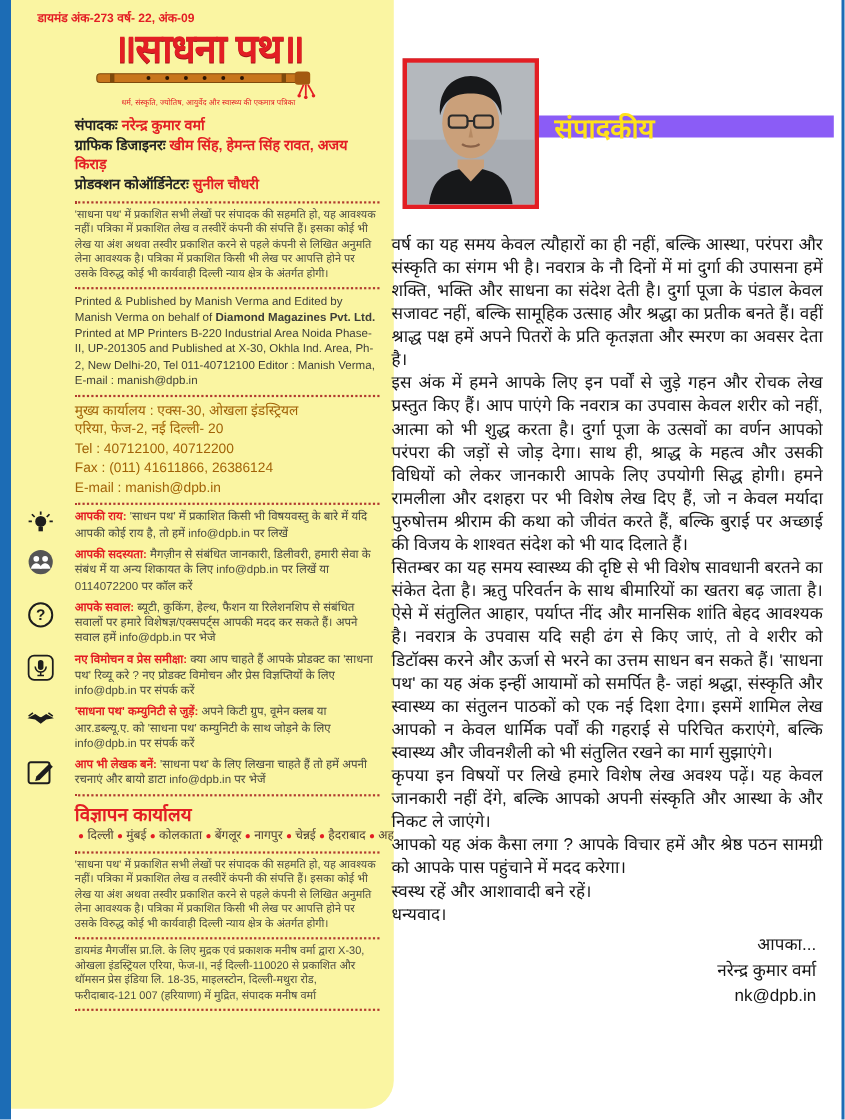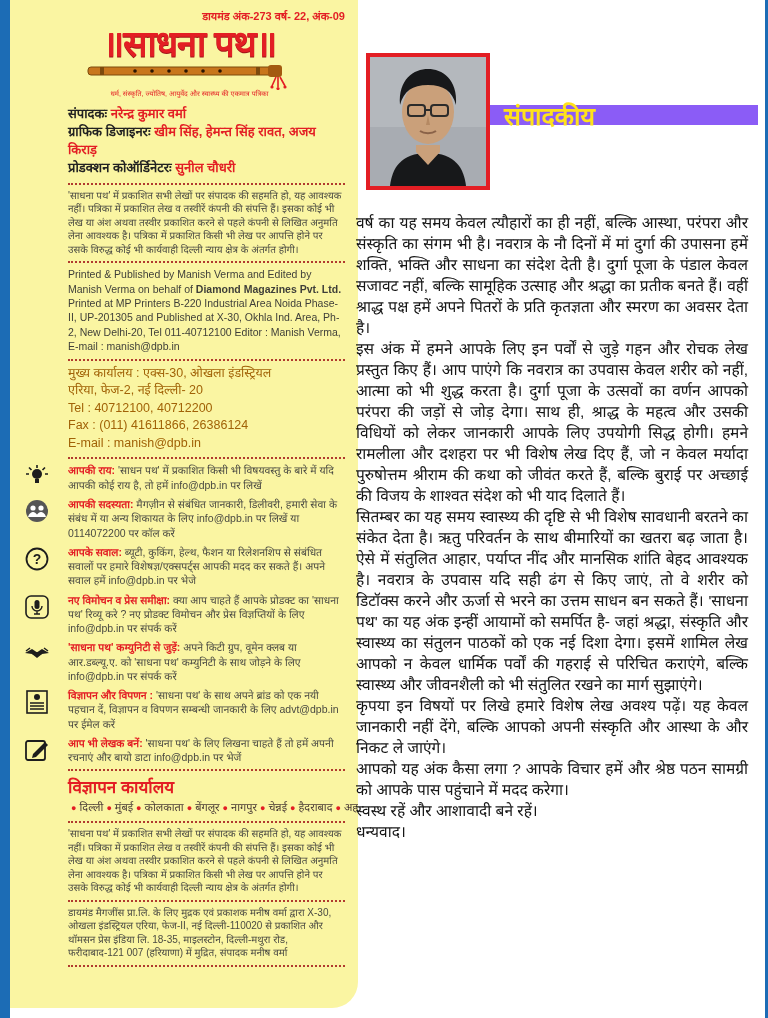--- a/index.html
+++ b/index.html
@@ -6,21 +6,21 @@
   body{font-family:"Liberation Sans","DejaVu Sans",sans-serif;background:#ffffff;}
   .page{position:relative;width:768px;height:1018px;background:#ffffff;overflow:hidden;}
 
   
   .strip-left{position:absolute;left:0;top:0;width:10px;height:1018px;background:#1c6cb5;}
   .strip-right{position:absolute;right:0;top:0;width:3px;height:1018px;background:#1c6cb5;}
 
   
   .sidebar{position:absolute;left:10px;top:0;width:348px;height:1008px;background:#faf5a2;
            border-radius:0 0 26px 0;box-sizing:border-box;padding:6px 13px 0 58px;overflow:hidden;}
-  .issue-line{color:#e31e24;font-size:11px;font-weight:bold;text-align:right;margin:2px 0 0 -34px;}
+  .issue-line{color:#e31e24;font-size:11px;font-weight:bold;text-align:left;margin:2px 0 0 -34px;}
   .masthead{text-align:center;margin-left:-34px;}
   .masthead-title{color:#e31e24;font-size:36px;font-weight:bold;line-height:1.15;
                   text-shadow:0 1px 0 #9e1418;letter-spacing:-1px;}
   .flute-wrap{margin-top:-2px;line-height:0;}
   .tagline{color:#e31e24;font-size:7px;margin-top:0;line-height:1.2;}
   .staff{margin-top:6px;font-size:13px;font-weight:bold;line-height:1.4;color:#222;}
   .staff .val{color:#e31e24;}
   .dotted{border-top:2px dotted #b03a2e;margin:5px 0 4px 0;height:0;}
   .small-txt{font-size:10px;line-height:1.35;color:#4a4a42;margin:0;}
   .en-txt{font-size:10.5px;line-height:1.38;color:#3f3f39;margin:0;}
@@ -167,30 +167,20 @@
         <svg width="26" height="26" viewBox="0 0 26 26">
             <path d="M1 12 L8 8 L14 12 L12 15 L8 13 Z" fill="#1d1d1d"></path>
             <path d="M25 12 L18 8 L12 12 L14 15 L18 13 Z" fill="#1d1d1d"></path>
             <path d="M8 13 L13 17 L18 13 L13 11 Z" fill="#1d1d1d"></path>
             <path d="M2 10 L6 7 M24 10 L20 7" stroke="#1d1d1d" stroke-width="1.4"></path>
           </svg>
       </span>
       <p class="service-txt"><span class="service-lbl">'साधना पथ' कम्युनिटी से जुड़ें:</span><span> अपने किटी ग्रुप, वूमेन क्लब या आर.डब्ल्यू.ए. को 'साधना पथ' कम्युनिटी के साथ जोड़ने के लिए info@dpb.in पर संपर्क करें</span></p>
     </div>
 
-    <div class="service-item">
-      <span class="service-icon">
-        <svg width="26" height="26" viewBox="0 0 26 26">
-            <rect x="3" y="2" width="20" height="22" fill="none" stroke="#1d1d1d" stroke-width="1.6"></rect>
-            <circle cx="13" cy="8" r="3" fill="#1d1d1d"></circle>
-            <path d="M6 14 H20 M6 17 H20 M6 20 H20" stroke="#1d1d1d" stroke-width="1.4"></path>
-          </svg>
-      </span>
-      <p class="service-txt"><span class="service-lbl">विज्ञापन और विपणन :</span><span> 'साधना पथ' के साथ अपने ब्रांड को एक नयी पहचान दें, विज्ञापन व विपणन सम्बन्धी जानकारी के लिए advt@dpb.in पर ईमेल करें</span></p>
-    </div>
 
     <div class="service-item">
       <span class="service-icon">
         <svg width="26" height="26" viewBox="0 0 26 26">
             <rect x="2" y="4" width="19" height="19" rx="2" fill="none" stroke="#1d1d1d" stroke-width="1.8"></rect>
             <path d="M9 17 L21 5 L24 8 L12 20 L8 21 Z" fill="#1d1d1d"></path>
           </svg>
       </span>
       <p class="service-txt"><span class="service-lbl">आप भी लेखक बनें:</span><span> 'साधना पथ' के लिए लिखना चाहते हैं तो हमें अपनी रचनाएं और बायो डाटा info@dpb.in पर भेजें</span></p>
     </div>
@@ -238,15 +228,20 @@
   <div class="ed-body">
     <div id="ed-paras">
         <p>वर्ष का यह समय केवल त्यौहारों का ही नहीं, बल्कि आस्था, परंपरा और संस्कृति का संगम भी है। नवरात्र के नौ दिनों में मां दुर्गा की उपासना हमें शक्ति, भक्ति और साधना का संदेश देती है। दुर्गा पूजा के पंडाल केवल सजावट नहीं, बल्कि सामूहिक उत्साह और श्रद्धा का प्रतीक बनते हैं। वहीं श्राद्ध पक्ष हमें अपने पितरों के प्रति कृतज्ञता और स्मरण का अवसर देता है।</p>
         <p>इस अंक में हमने आपके लिए इन पर्वों से जुड़े गहन और रोचक लेख प्रस्तुत किए हैं। आप पाएंगे कि नवरात्र का उपवास केवल शरीर को नहीं, आत्मा को भी शुद्ध करता है। दुर्गा पूजा के उत्सवों का वर्णन आपको परंपरा की जड़ों से जोड़ देगा। साथ ही, श्राद्ध के महत्व और उसकी विधियों को लेकर जानकारी आपके लिए उपयोगी सिद्ध होगी। हमने रामलीला और दशहरा पर भी विशेष लेख दिए हैं, जो न केवल मर्यादा पुरुषोत्तम श्रीराम की कथा को जीवंत करते हैं, बल्कि बुराई पर अच्छाई की विजय के शाश्वत संदेश को भी याद दिलाते हैं।</p>
         <p>सितम्बर का यह समय स्वास्थ्य की दृष्टि से भी विशेष सावधानी बरतने का संकेत देता है। ऋतु परिवर्तन के साथ बीमारियों का खतरा बढ़ जाता है। ऐसे में संतुलित आहार, पर्याप्त नींद और मानसिक शांति बेहद आवश्यक है। नवरात्र के उपवास यदि सही ढंग से किए जाएं, तो वे शरीर को डिटॉक्स करने और ऊर्जा से भरने का उत्तम साधन बन सकते हैं। 'साधना पथ' का यह अंक इन्हीं आयामों को समर्पित है- जहां श्रद्धा, संस्कृति और स्वास्थ्य का संतुलन पाठकों को एक नई दिशा देगा। इसमें शामिल लेख आपको न केवल धार्मिक पर्वों की गहराई से परिचित कराएंगे, बल्कि स्वास्थ्य और जीवनशैली को भी संतुलित रखने का मार्ग सुझाएंगे।</p>
         <p>कृपया इन विषयों पर लिखे हमारे विशेष लेख अवश्य पढ़ें। यह केवल जानकारी नहीं देंगे, बल्कि आपको अपनी संस्कृति और आस्था के और निकट ले जाएंगे।</p>
         <p>आपको यह अंक कैसा लगा ? आपके विचार हमें और श्रेष्ठ पठन सामग्री को आपके पास पहुंचाने में मदद करेगा।</p>
         <p>स्वस्थ रहें और आशावादी बने रहें।</p>
         <p>धन्यवाद।</p>
       </div>
+    <div class="signoff">
+      <div>आपका...</div>
+      <div>नरेन्द्र कुमार वर्मा</div>
+      <div>nk@dpb.in</div>
+    </div>
   </div>
 
 </div>
 
 </body></html>

